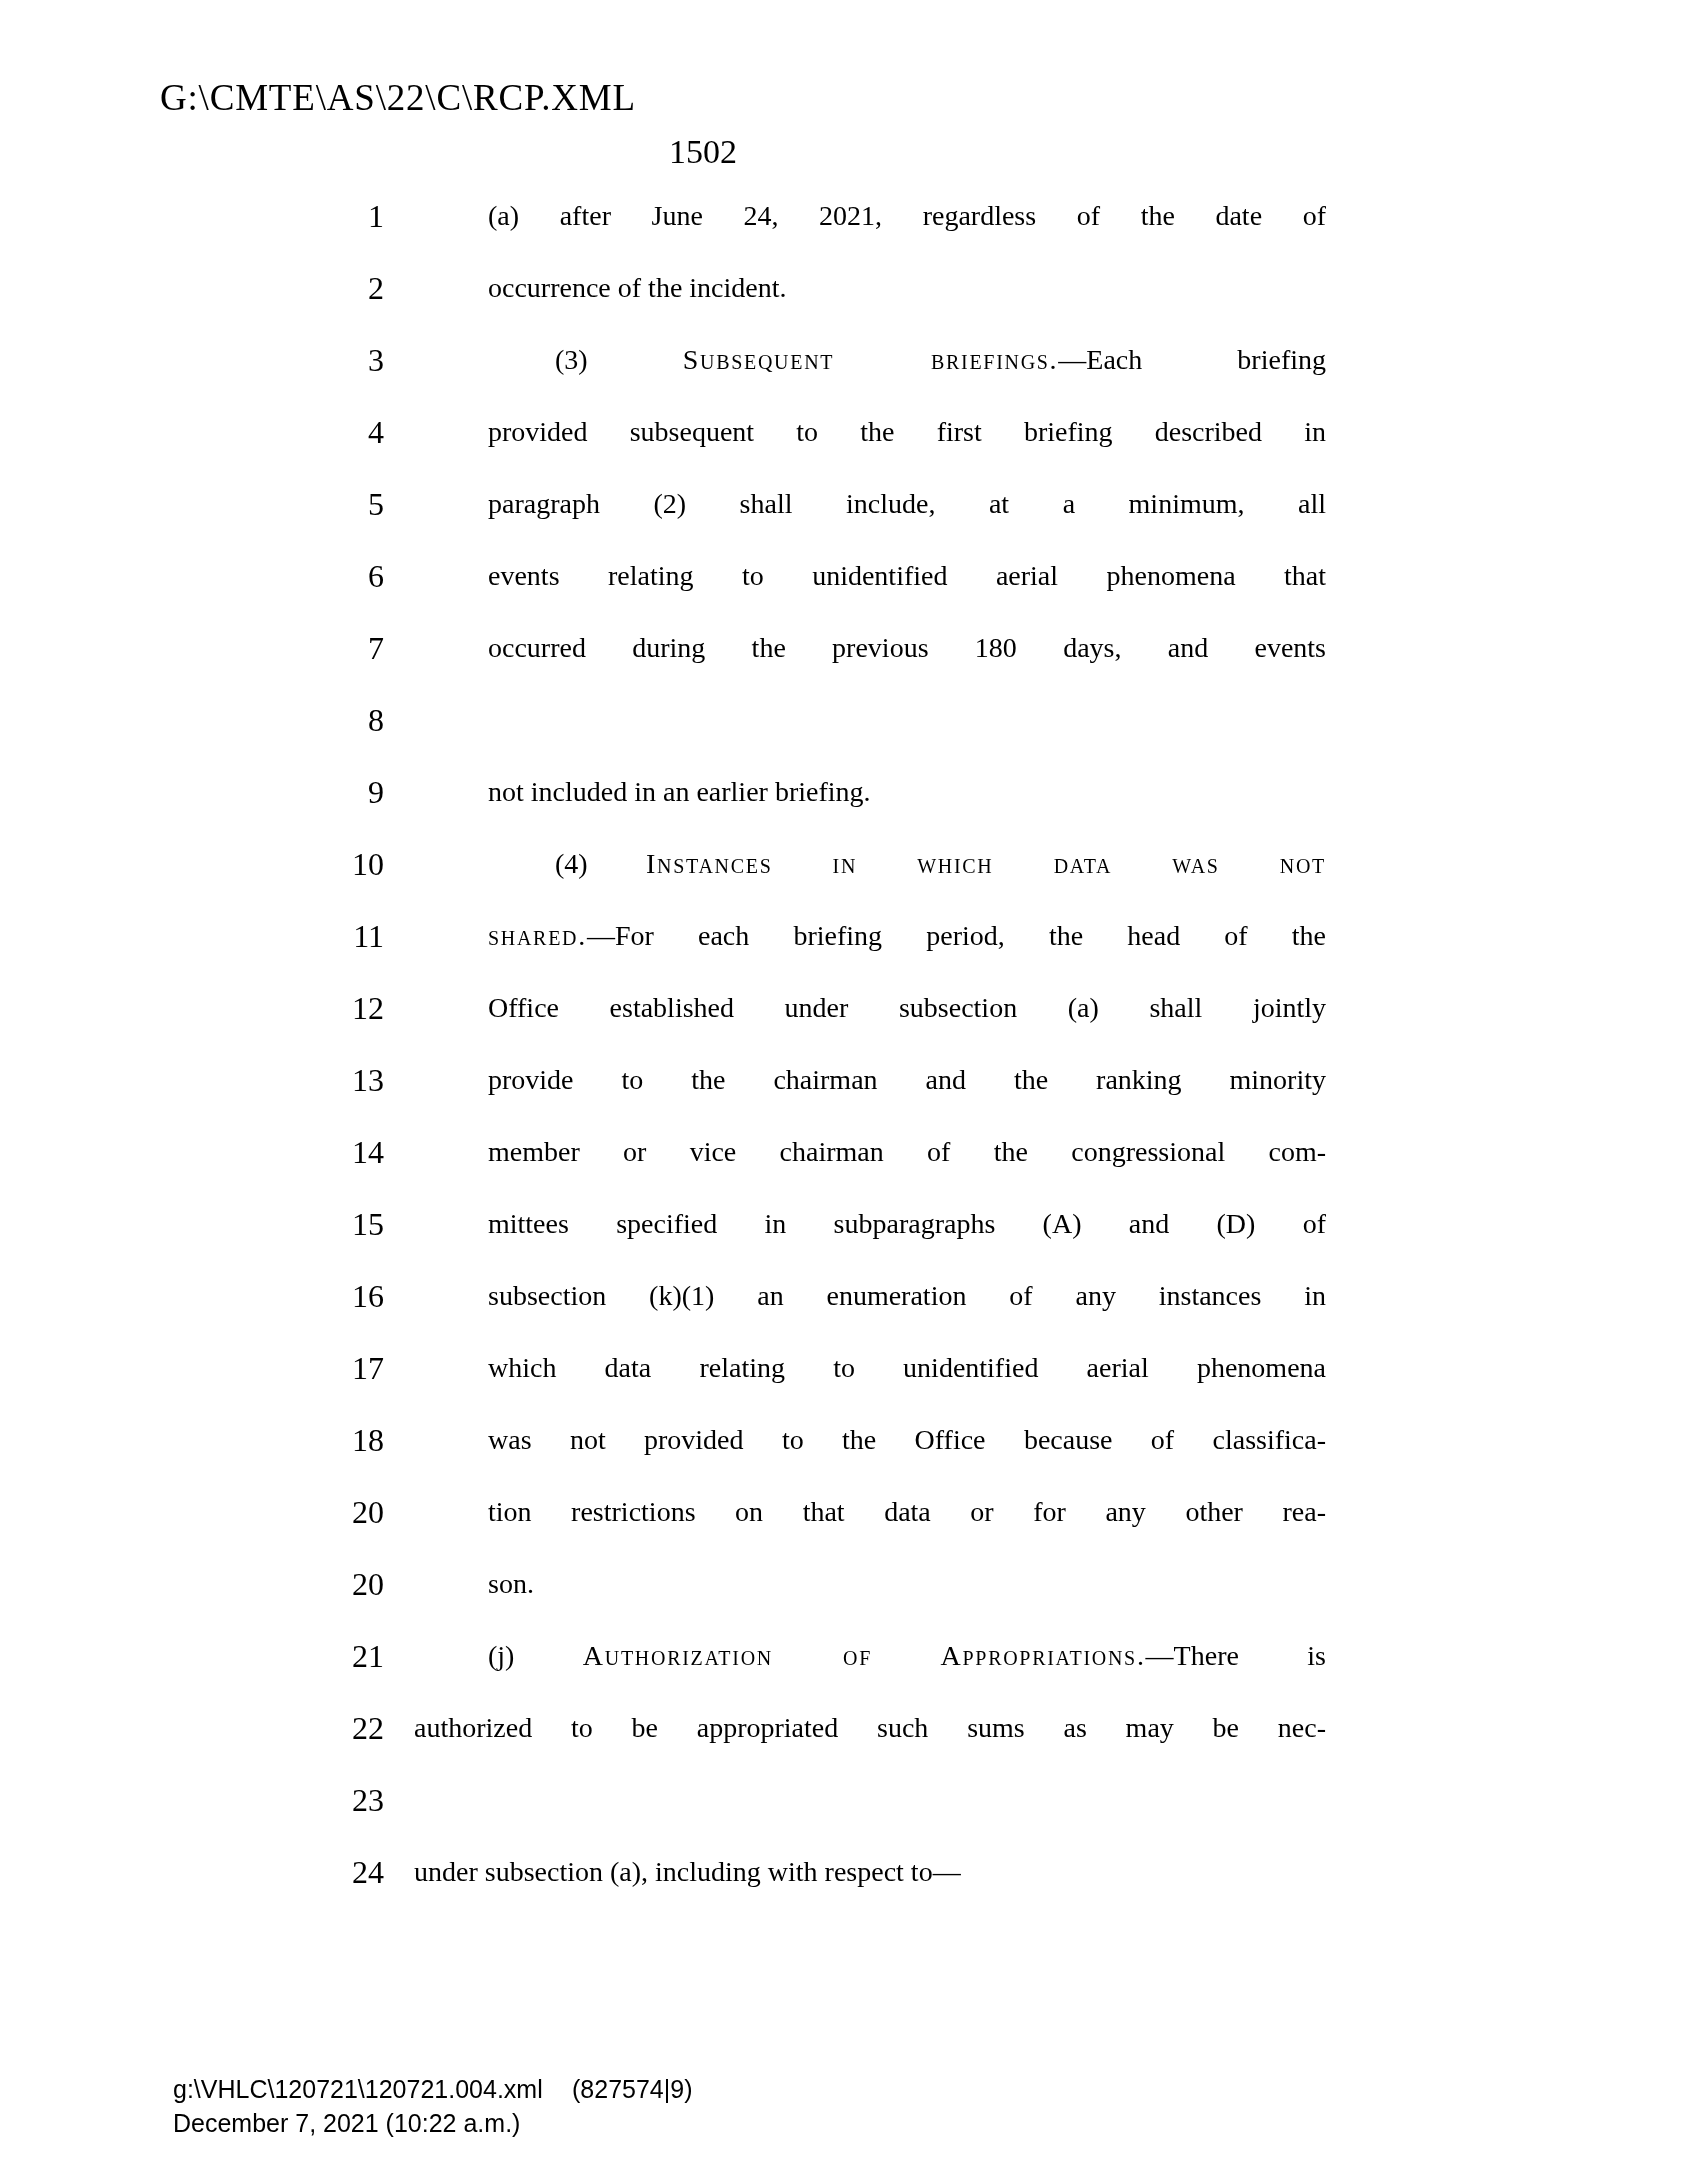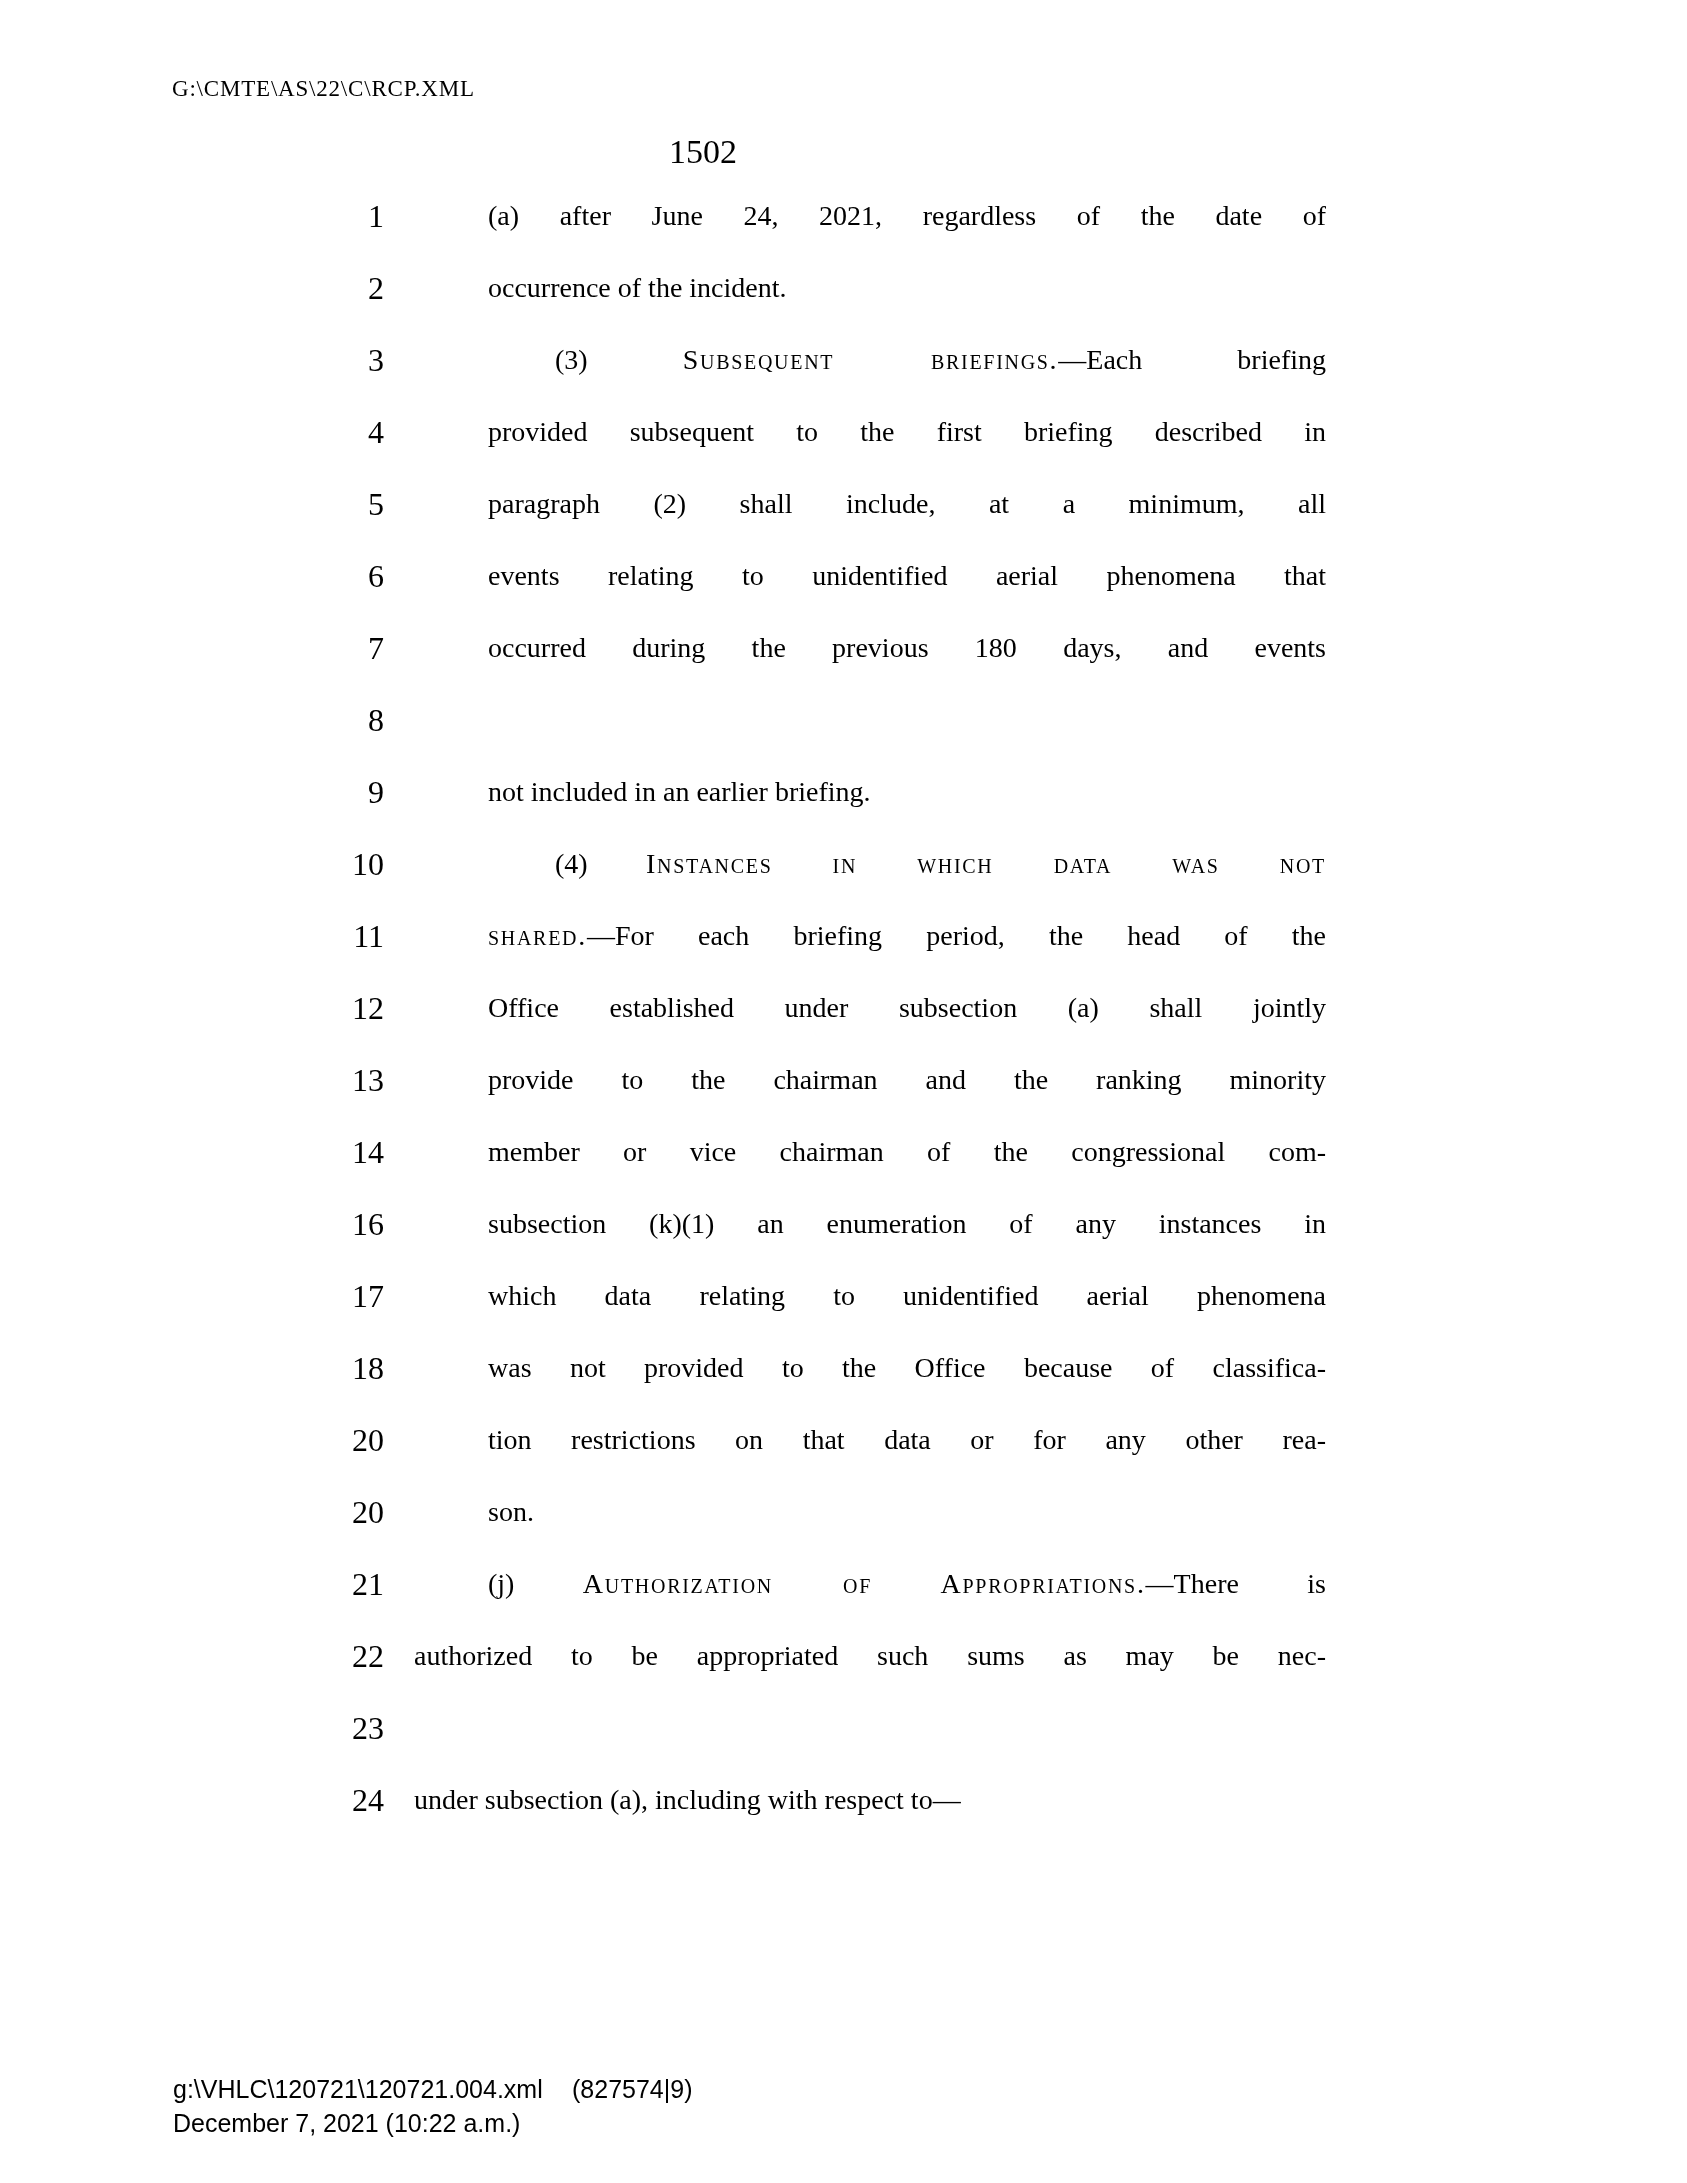--- a/index.html
+++ b/index.html
@@ -3,22 +3,22 @@
 <meta charset="utf-8">
 <style>
   html,body { margin:0; padding:0; background:#ffffff; }
   .page {
     position:relative; width:1687px; height:2183px;
     background:#ffffff; color:#000;
     font-family:"Liberation Serif", serif;
     overflow:hidden;
   }
   .header-path {
-    position:absolute; left:172px; top:76px;
-    font-size:23px; letter-spacing:0.8px; white-space:nowrap;
+    position:absolute; left:160px; top:76px;
+    font-size:37px; letter-spacing:0.8px; white-space:nowrap;
   }
   .page-number {
     position:absolute; left:0; top:133px; width:1406px;
     text-align:center; font-size:34px;
   }
   .lines { position:absolute; left:0; top:180px; width:1687px; }
   .line-row { position:relative; height:72px; }
   .line-num {
     position:absolute; left:312px; top:0; width:72px;
     text-align:right; font-size:32px; line-height:72px;
@@ -97,20 +97,24 @@
       </div>
       <div class="line-row">
         <span class="line-num">13</span>
         <div class="line-text hang just"><span>provide to the chairman and the ranking minority</span></div>
       </div>
       <div class="line-row">
         <span class="line-num">14</span>
         <div class="line-text hang just"><span>member or vice chairman of the congressional com-</span></div>
       </div>
       <div class="line-row">
+        <span class="line-num">15</span>
+        <div class="line-text hang just"><span>mittees specified in subparagraphs (A) and (D) of</span></div>
+      </div>
+      <div class="line-row">
         <span class="line-num">16</span>
         <div class="line-text hang just"><span>subsection (k)(1) an enumeration of any instances in</span></div>
       </div>
       <div class="line-row">
         <span class="line-num">17</span>
         <div class="line-text hang just"><span>which data relating to unidentified aerial phenomena</span></div>
       </div>
       <div class="line-row">
         <span class="line-num">18</span>
         <div class="line-text hang just"><span>was not provided to the Office because of classifica-</span></div>

